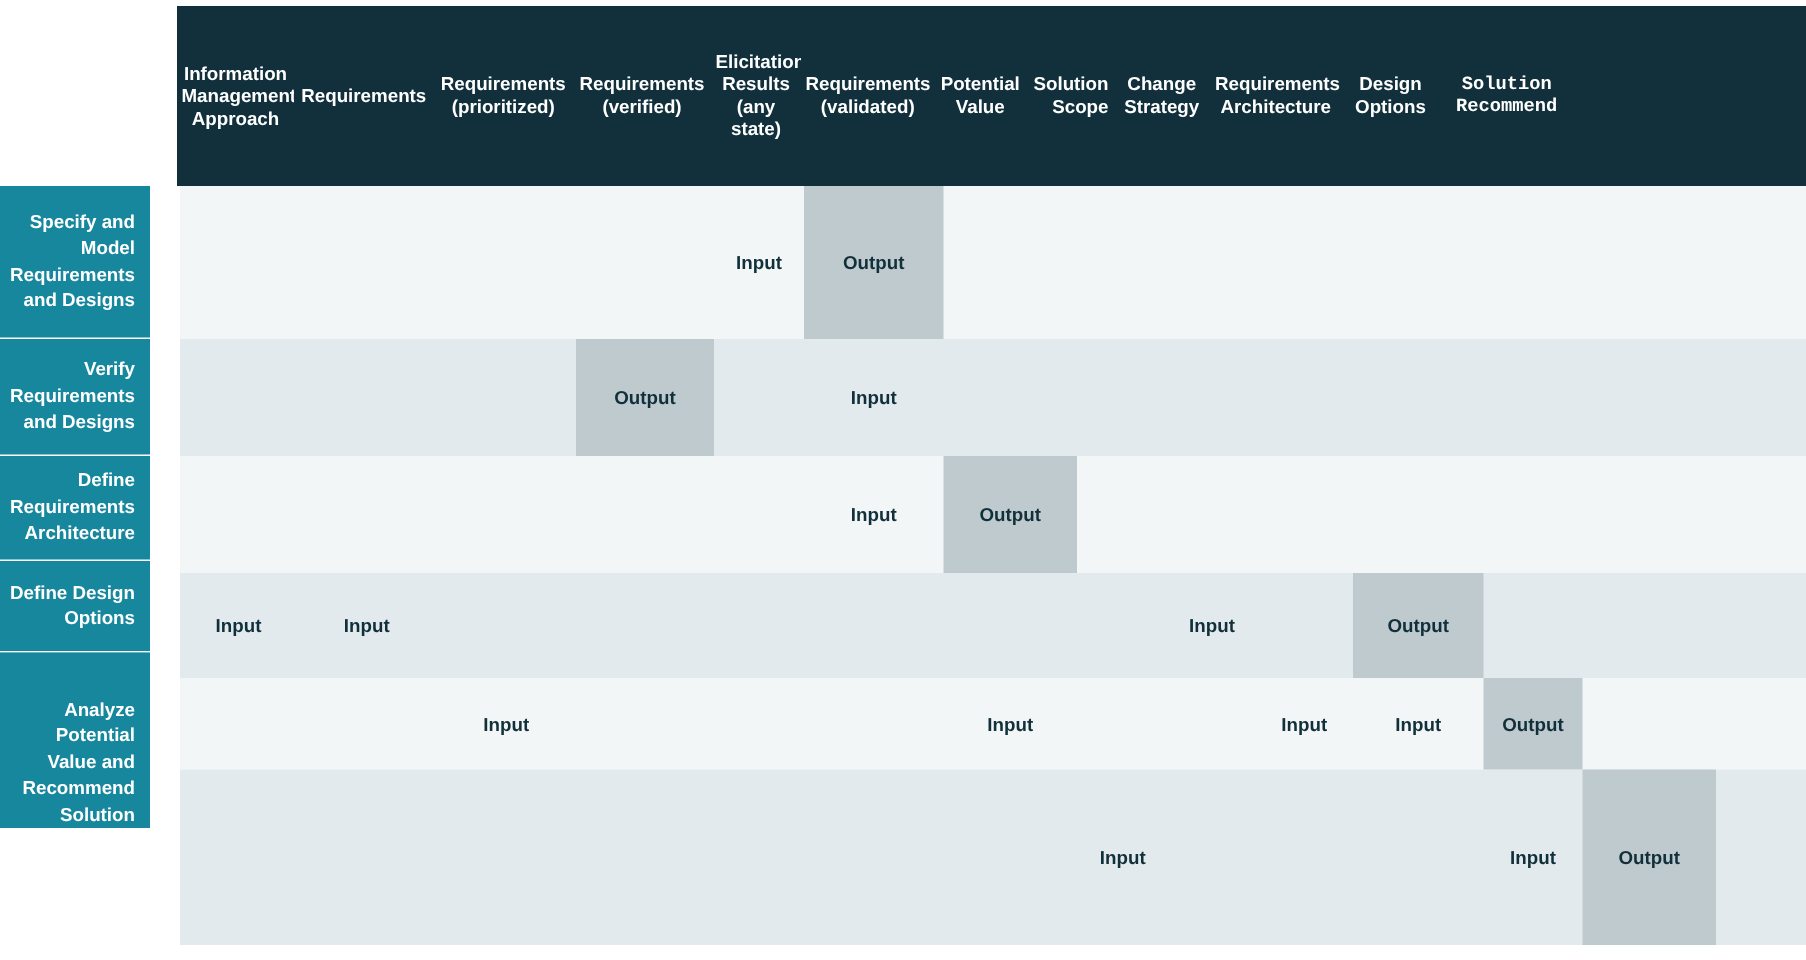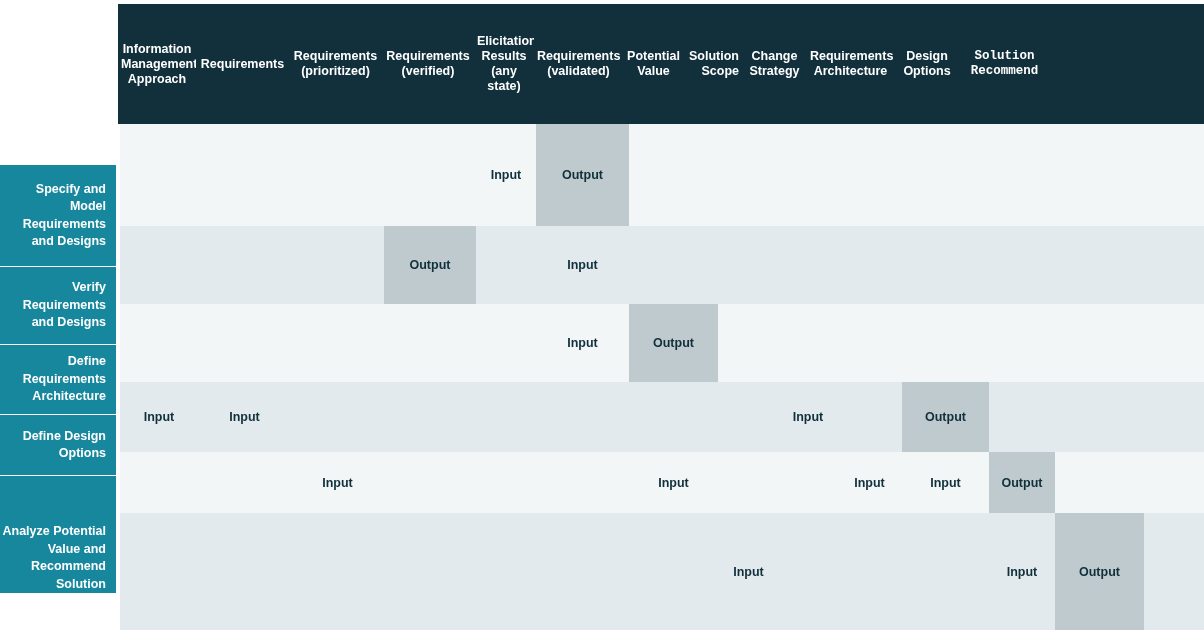--- a/index.html
+++ b/index.html
@@ -42,22 +42,21 @@
     box-sizing: border-box;
     overflow: hidden;
     white-space: normal;
   }
 
   
   .rowhead-col {
     position: absolute;
     left: 0px;
     top: 124px;
-    width: 116px;
-    margin-top: 41px;
+    width: 100px;
   }
   .row-head {
     background: #17879e;
     color: #ffffff;
     font-size: 12.5px;
     font-weight: bold;
     line-height: 17.5px;
     text-align: right;
     padding: 0 10px 0 2px;
     box-sizing: border-box;

